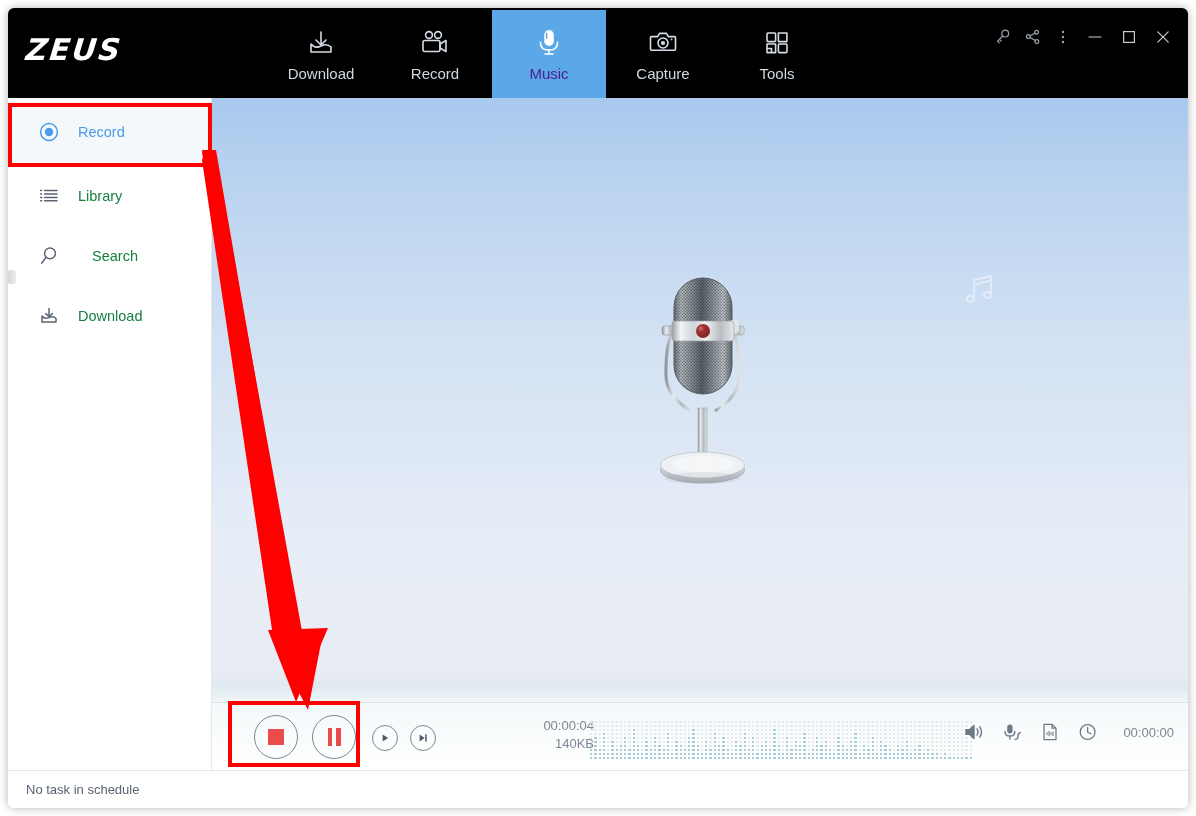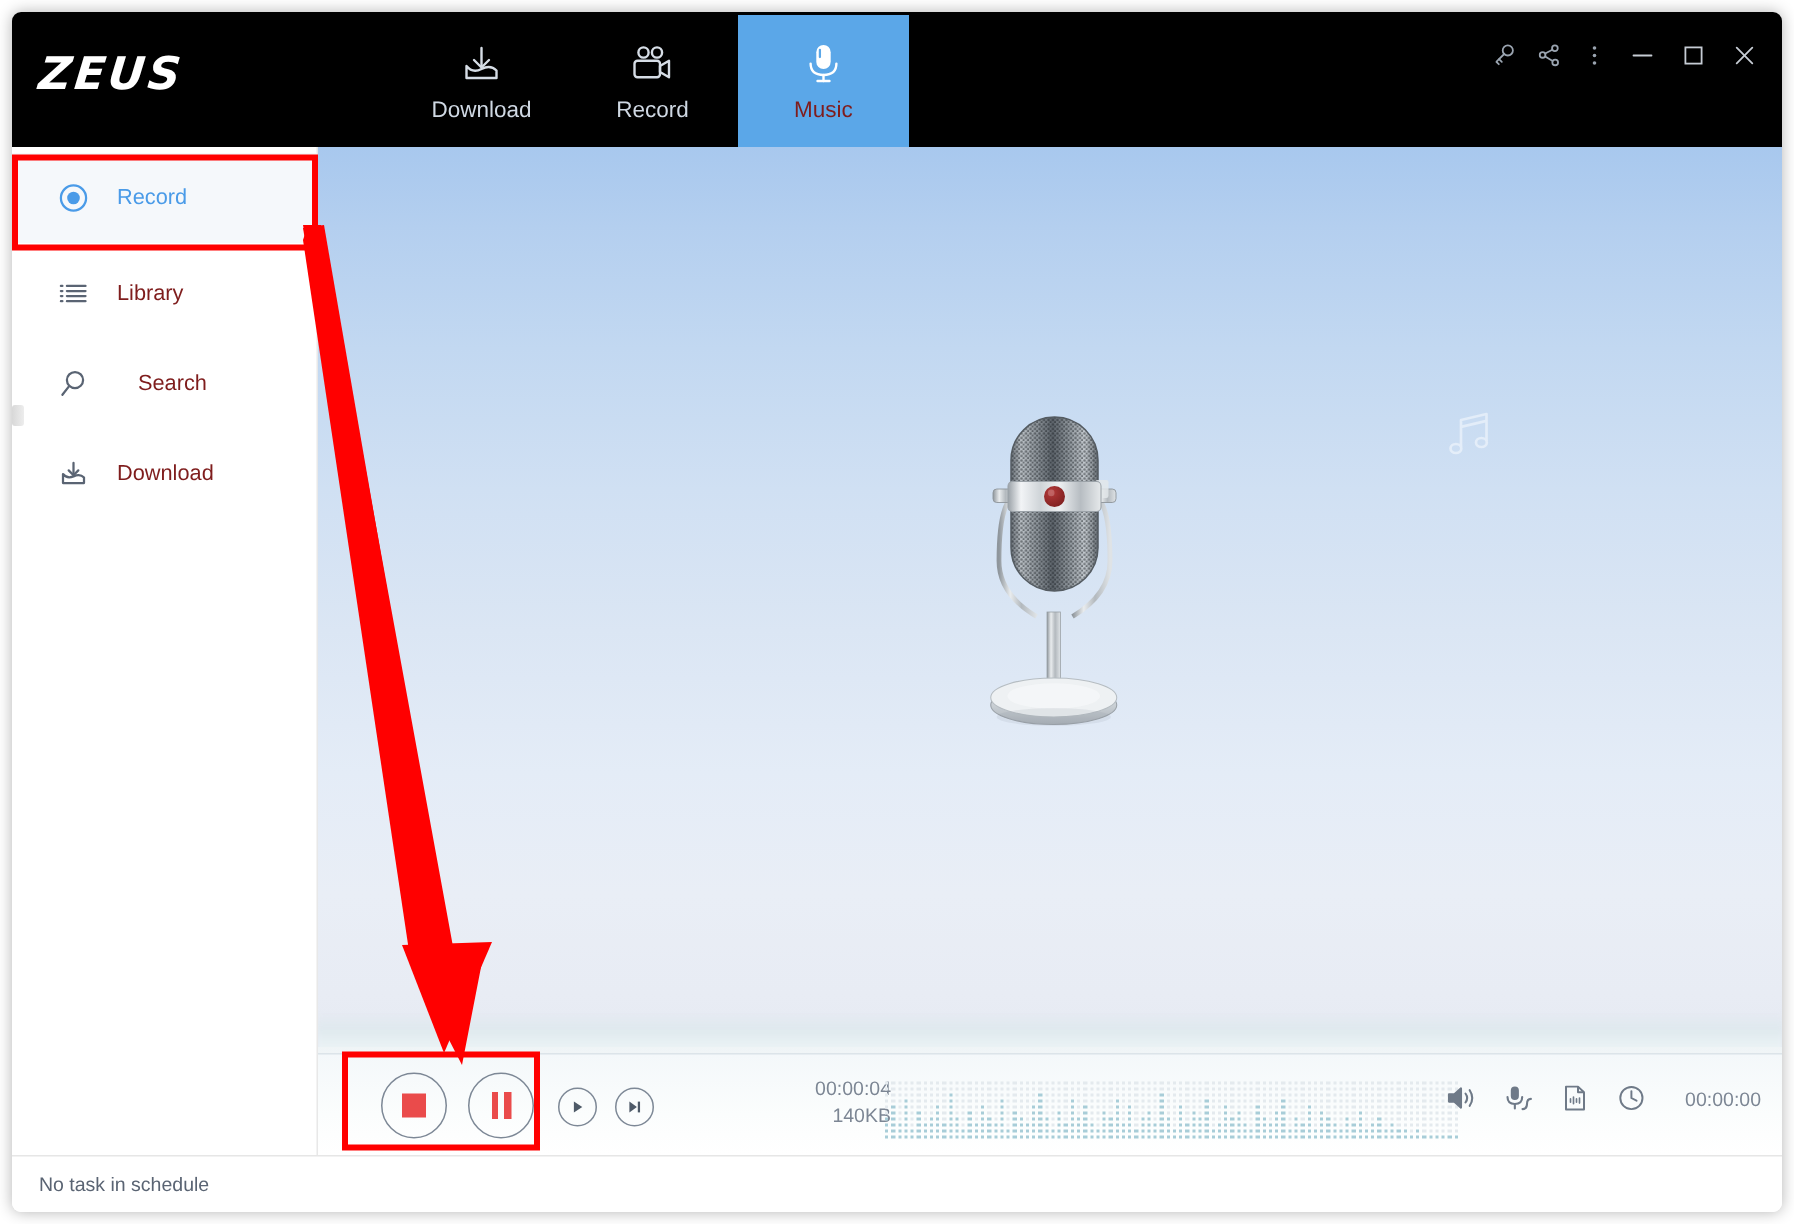--- a/index.html
+++ b/index.html
@@ -53,21 +53,21 @@
     align-items: center; justify-content: center;
     gap: 5px;
     cursor: pointer;
   }
   .navtab .lbl {
     color: #cfd8e3;
     font-size: 15px;
     line-height: 17px;
   }
   .navtab.active { background: #5BA7E8; }
-  .navtab.active .lbl { color: #7f1d1d; }
+  .navtab.active .lbl { color: #4c1d95; }
   .navtab svg { display:block; }
   .navtab .ico { width: 36px; height: 34px; display:flex; align-items:center; justify-content:center; }
 
   
   .winctrls {
     position: absolute; right: 8px; top: 12px;
     height: 34px;
     display: flex; align-items: center; gap: 0px;
   }
   .wbtn {
@@ -84,21 +84,21 @@
     background: #ffffff;
     border-right: 1px solid #e8e8e8;
   }
   .sbitem {
     position: relative;
     height: 60px;
     display: flex; align-items: center;
     padding-left: 30px;
     gap: 18px;
     cursor: pointer;
-    color: #7f1d1d;
+    color: #15803d;
     font-size: 14.5px;
   }
   .sbitem .sbico { width: 22px; height: 22px; display:flex; align-items:center; justify-content:center; }
   .sbitem.active { background: #f5f8fb; color: #4A9BE8; }
   #sb-0 { margin-top: 4px; }
   #sb-1 { margin-top: 4px; }
   #sb-2 { margin-top: 0px; gap: 32px; }
   #sb-3 { margin-top: 0px; }
 
   
@@ -267,21 +267,43 @@
               <path d="M14.6 6.2 L14.6 11" stroke="#5BA7E8" stroke-width="1.5"></path>
               <path d="M8.4 15.4 Q8.4 23 17 23 Q25.6 23 25.6 15.4"></path>
               <path d="M17 23 L17 27"></path>
               <path d="M13 27 L21 27"></path>
             </svg>
           </span>
           <span class="lbl">Music</span>
         </div>
 
 
-
+        <div class="navtab">
+          <span class="ico">
+            <svg width="34" height="32" viewBox="0 0 34 32" fill="none" stroke="#d6dde6" stroke-width="1.6" stroke-linecap="round" stroke-linejoin="round">
+              <path d="M5.5 9.6 L11.6 9.6 L13.6 6.4 L20.4 6.4 L22.4 9.6 L28.5 9.6 Q29.5 9.6 29.5 10.8 L29.5 22 Q29.5 23.2 28.5 23.2 L5.5 23.2 Q4.5 23.2 4.5 22 L4.5 10.8 Q4.5 9.6 5.5 9.6 Z"></path>
+              <circle cx="17" cy="16" r="5"></circle>
+              <circle cx="17" cy="16" r="2.1" fill="#d6dde6" stroke="none"></circle>
+              <circle cx="25.6" cy="12.4" r="0.9" fill="#d6dde6" stroke="none"></circle>
+            </svg>
+          </span>
+          <span class="lbl">Capture</span>
+        </div>
+
+        <div class="navtab">
+          <span class="ico">
+            <svg width="34" height="32" viewBox="0 0 34 32" fill="none" stroke="#d6dde6" stroke-width="1.6" stroke-linejoin="round">
+              <rect x="7" y="6" width="8.6" height="8.6" rx="1"></rect>
+              <path d="M18.4 6 L26.9 6 L26.9 14.6 L18.4 14.6 Z M22 6 L26.9 6 L26.9 11"></path>
+              <path d="M7 17 L15.6 17 L15.6 25.6 L7 25.6 Z M7 21.5 L11.5 21.5 L11.5 25.6"></path>
+              <rect x="18.4" y="17" width="8.6" height="8.6" rx="1"></rect>
+            </svg>
+          </span>
+          <span class="lbl">Tools</span>
+        </div>
 
       </div>
 
       <div class="winctrls">
         <div class="wbtn">
           <svg width="18" height="18" viewBox="0 0 18 18" fill="none" stroke="#9aa4b0" stroke-width="1.2" stroke-linecap="round">
             <circle cx="11.2" cy="5.6" r="3.4"></circle>
             <path d="M8.8 8 L4 12.8"></path>
             <path d="M5.4 11.4 L7.2 13.2"></path>
             <path d="M3.6 13.2 L5.2 14.8"></path>

